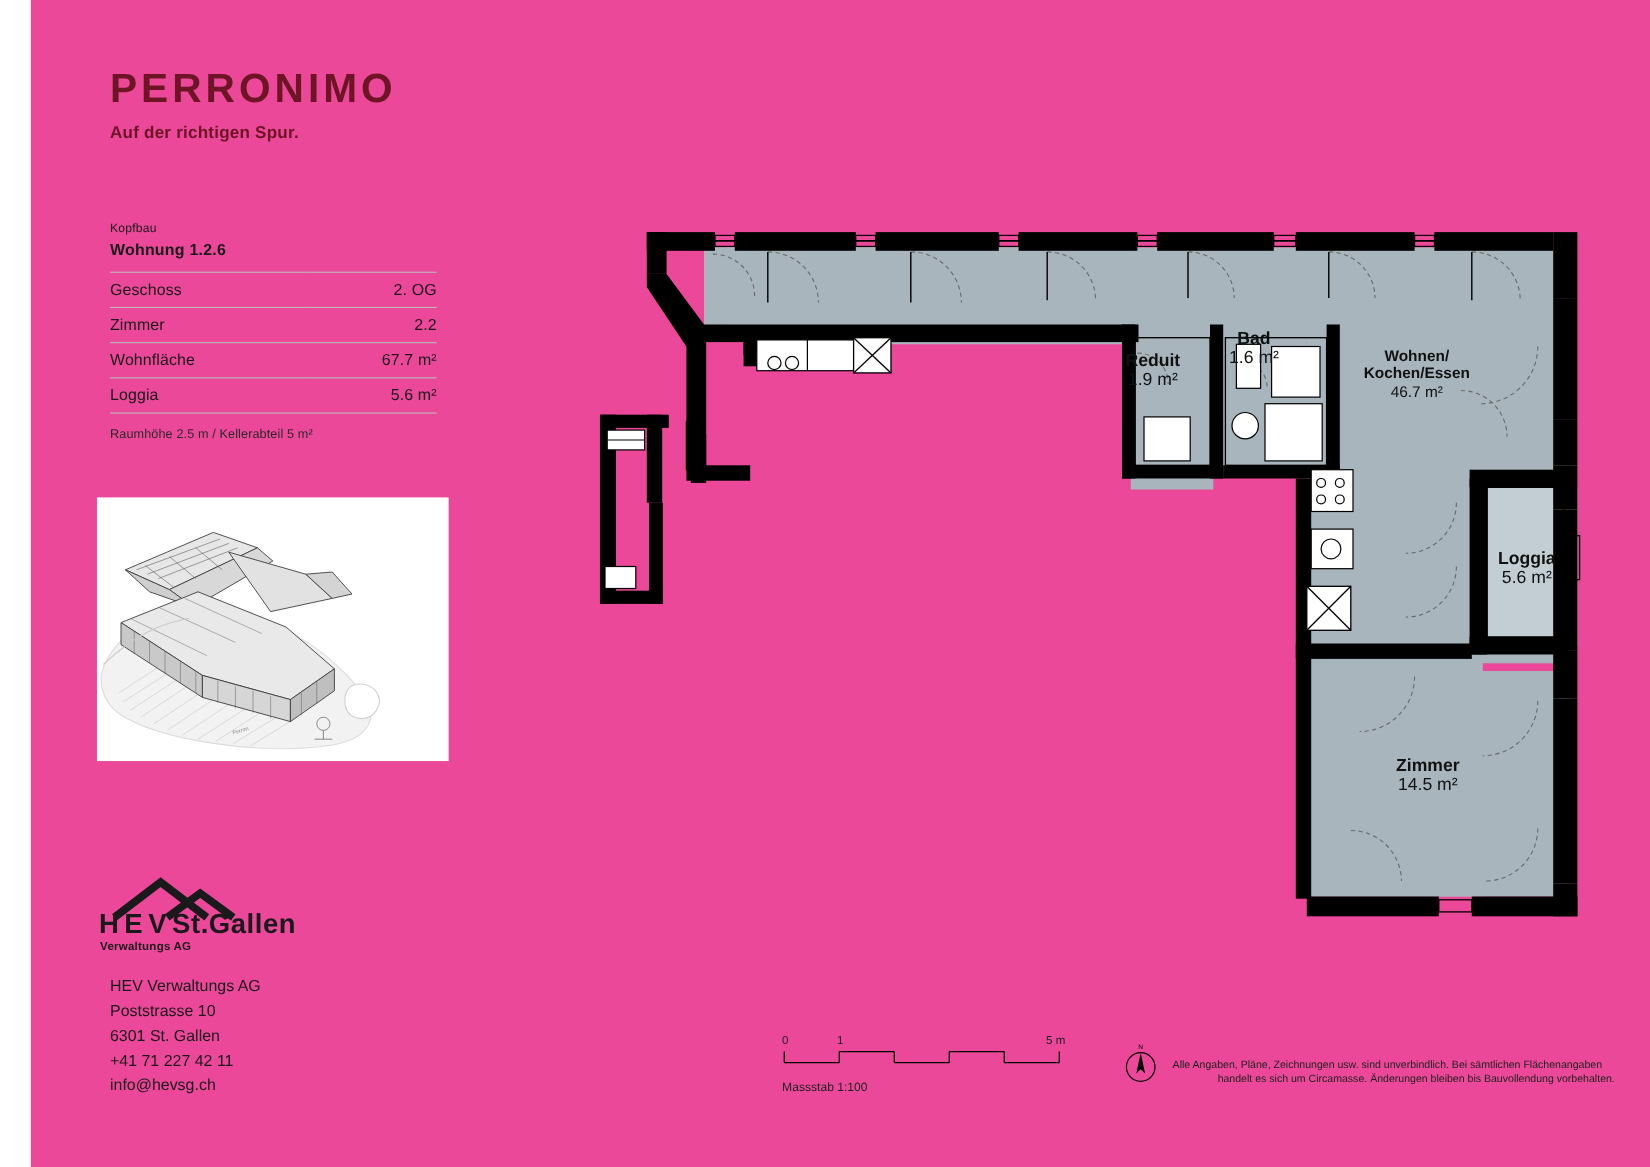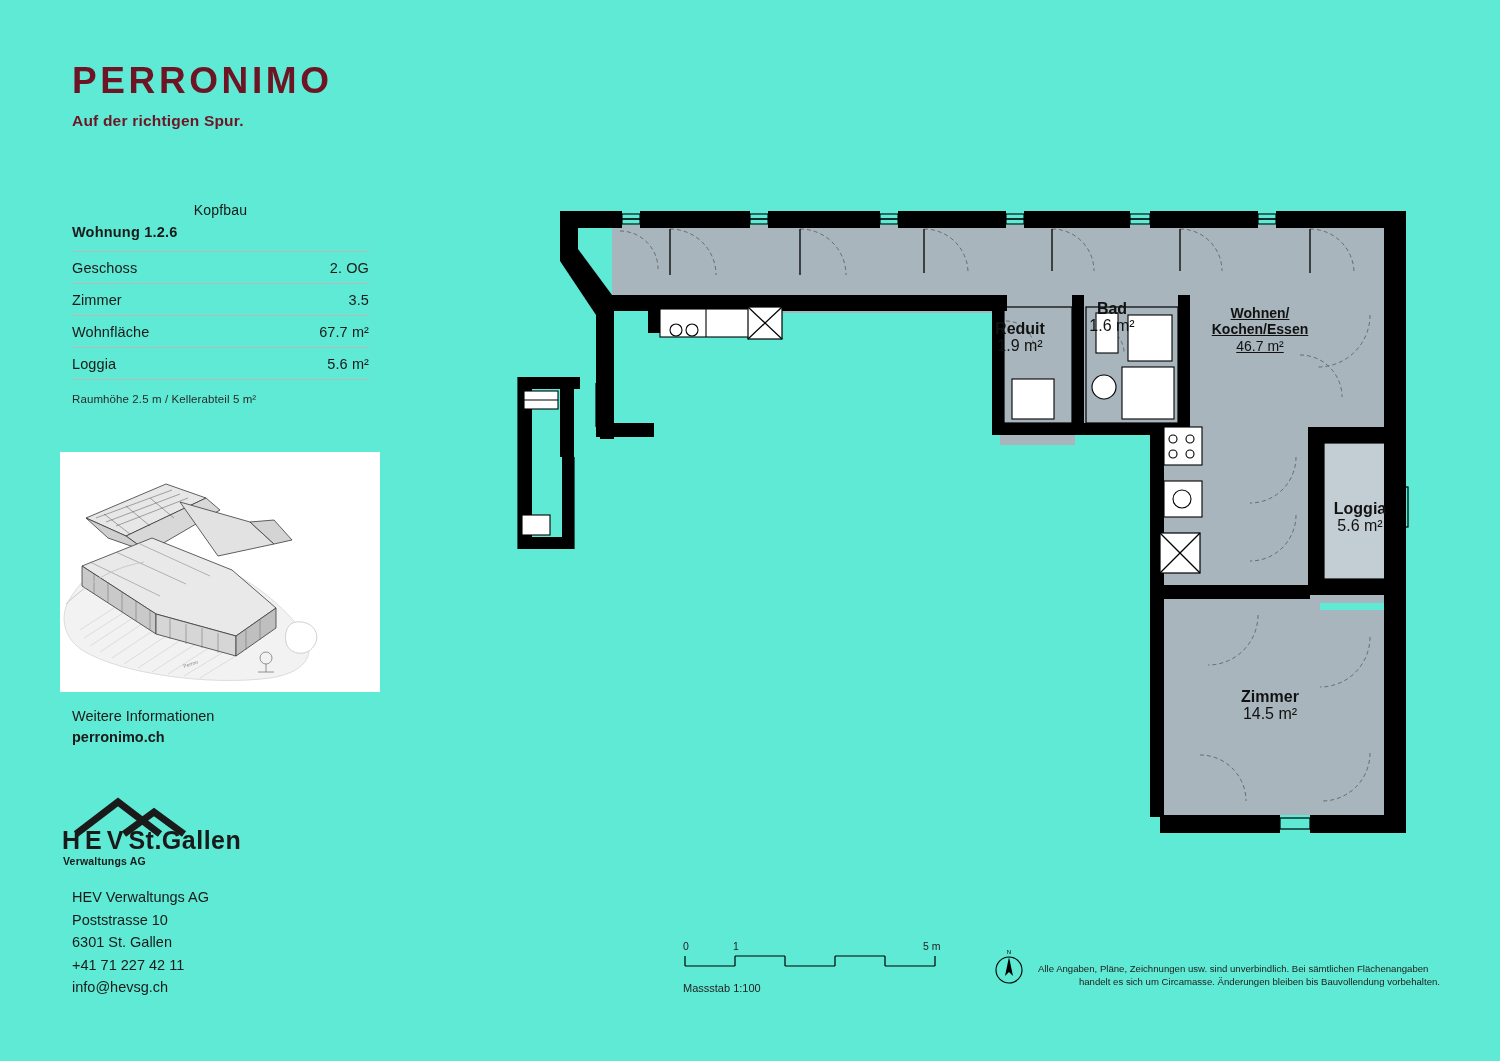--- a/index.html
+++ b/index.html
@@ -11,21 +11,22 @@
     width: 1500px;
     height: 1061px;
     position: relative;
     font-family: "Liberation Sans", sans-serif;
     color: #1a1a1a;
     overflow: hidden;
   }
   .page {
     position: absolute;
     inset: 0;
-    background: #5eead4;
+    background: #ec4899;
+    margin-left: 28px;
   }
 
   
   .brand {
     position: absolute;
     left: 72px;
     top: 62px;
     width: 320px;
   }
   .brand-name {
@@ -43,24 +44,23 @@
     letter-spacing: 0.2px;
   }
 
   .unit-block {
     position: absolute;
     left: 72px;
     top: 202px;
     width: 297px;
   }
   .unit-kind {
-    font-size: 14px;
+    font-size: 11px;
     color: #1a1a1a;
     letter-spacing: 0.2px;
-    text-align: center;
   }
   .unit-title {
     font-size: 14.5px;
     font-weight: 700;
     margin-top: 6px;
     letter-spacing: 0.2px;
   }
   .spec-table {
     margin-top: 11px;
     width: 297px;
@@ -230,21 +230,21 @@
     <div class="unit-kind">Kopfbau</div>
     <div class="unit-title">Wohnung 1.2.6</div>
     <table class="spec-table">
       <tbody>
           <tr>
         <td>Geschoss</td>
         <td class="val">2. OG</td>
       </tr>
       <tr>
         <td>Zimmer</td>
-        <td class="val">3.5</td>
+        <td class="val">2.2</td>
       </tr>
       <tr>
         <td>Wohnfläche</td>
         <td class="val">67.7 m²</td>
       </tr>
       <tr>
         <td>Loggia</td>
         <td class="val">5.6 m²</td>
       </tr>
     </tbody>
@@ -320,24 +320,20 @@
       <line x1="206" y1="212" x2="206" y2="220"></line>
       <path d="M198 220 L214 220"></path>
     </g>
 
     <path d="M6 152 C 40 120, 64 114, 84 110" stroke="#c9c9c9" stroke-width="1" fill="none"></path>
 
     <path d="M236 170 C 252 168, 262 182, 254 194 C 246 206, 228 202, 226 190 C 224 180, 228 171, 236 170 Z" stroke="#d0d0d0" stroke-width="1" fill="#ffffff"></path>
     <text x="124" y="216" font-size="5" fill="#8a8a8a" font-family="Liberation Sans, sans-serif" transform="rotate(-18 124 216)">Perron</text>
   </svg>
 
-  <div class="moreinfo">
-    <div class="l1">Weitere Informationen</div>
-    <div class="l2">perronimo.ch</div>
-  </div>
 
   <svg class="hev" viewBox="0 0 220 80">
     <path d="M14 44 L56 12 L98 44" fill="none" stroke="#1a1a1a" stroke-width="7"></path>
     <path d="M62 44 L92 22 L122 44" fill="none" stroke="#1a1a1a" stroke-width="7"></path>
   </svg>
   <div class="hev-text">
     <span class="sp">HEV</span><span>St.Gallen</span>
   </div>
   <div class="hev-sub">Verwaltungs AG</div>
 
@@ -537,21 +533,21 @@
     <div class="room-label" style="left:470px; top:126px; width:100px;">
       <span>Reduit</span>
       <span class="area">1.9 m²</span>
     </div>
 
     <div class="room-label" style="left:562px; top:106px; width:100px;">
       <span>Bad</span>
       <span class="area">1.6 m²</span>
     </div>
 
-    <div class="room-label big" style="left:660px; top:110px; width:200px;text-decoration:underline;">
+    <div class="room-label big" style="left:660px; top:120px; width:200px;">
       <span>Wohnen/</span><br>
       <span>Kochen/Essen</span>
       <span class="area">46.7 m²</span>
     </div>
 
     <div class="room-label" style="left:780px; top:306px; width:160px;">
       <span>Loggia</span>
       <span class="area">5.6 m²</span>
     </div>
 

